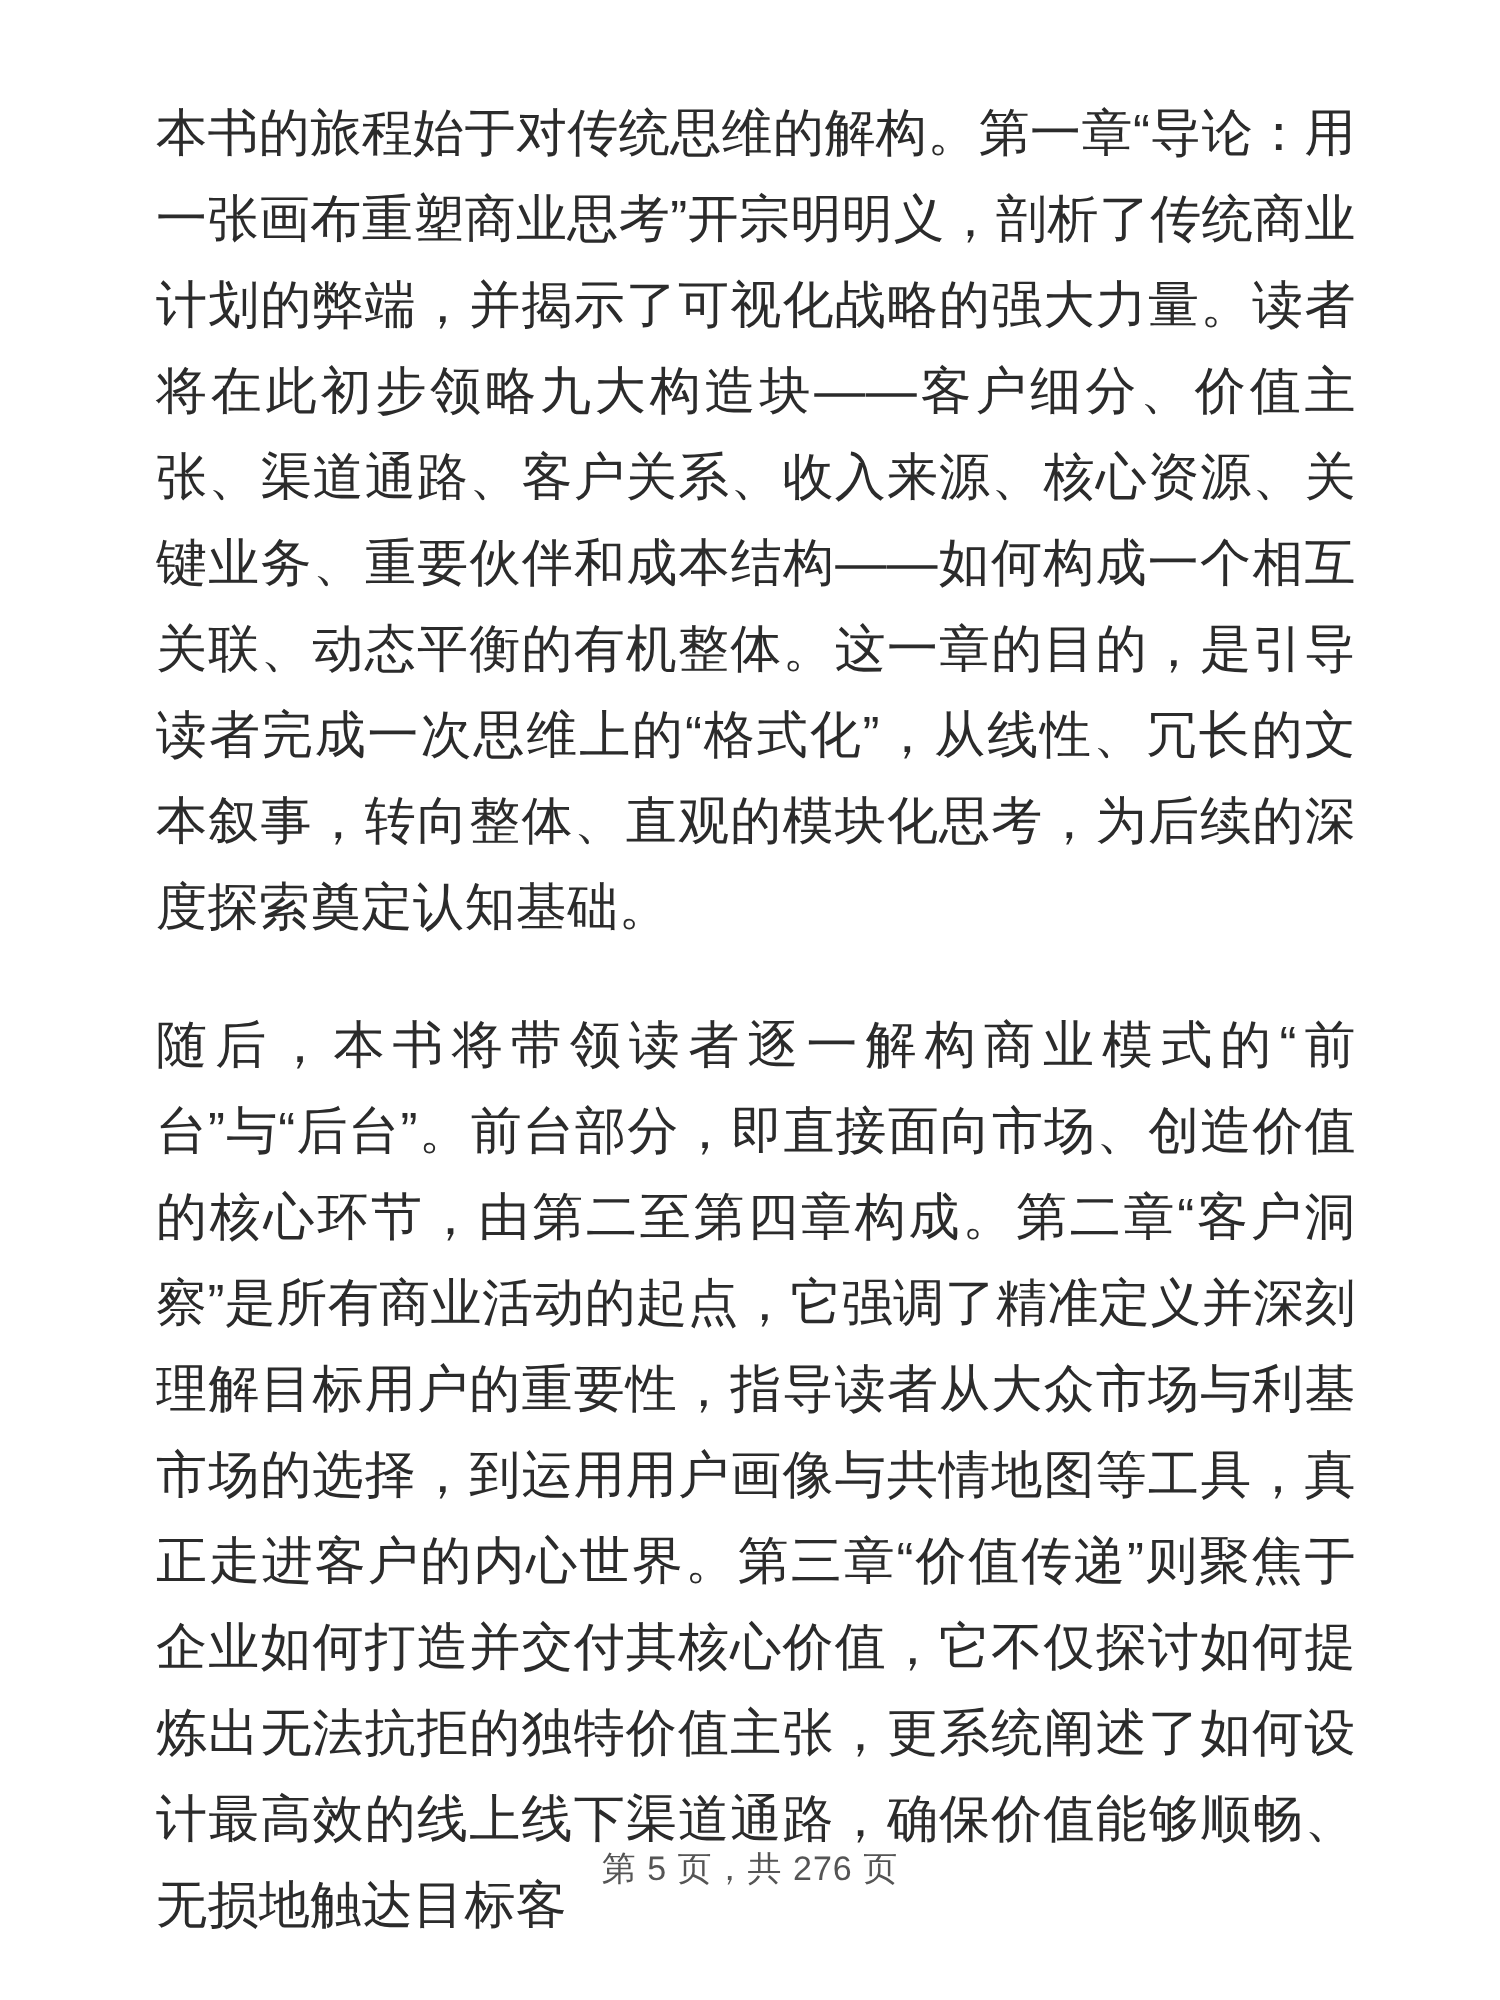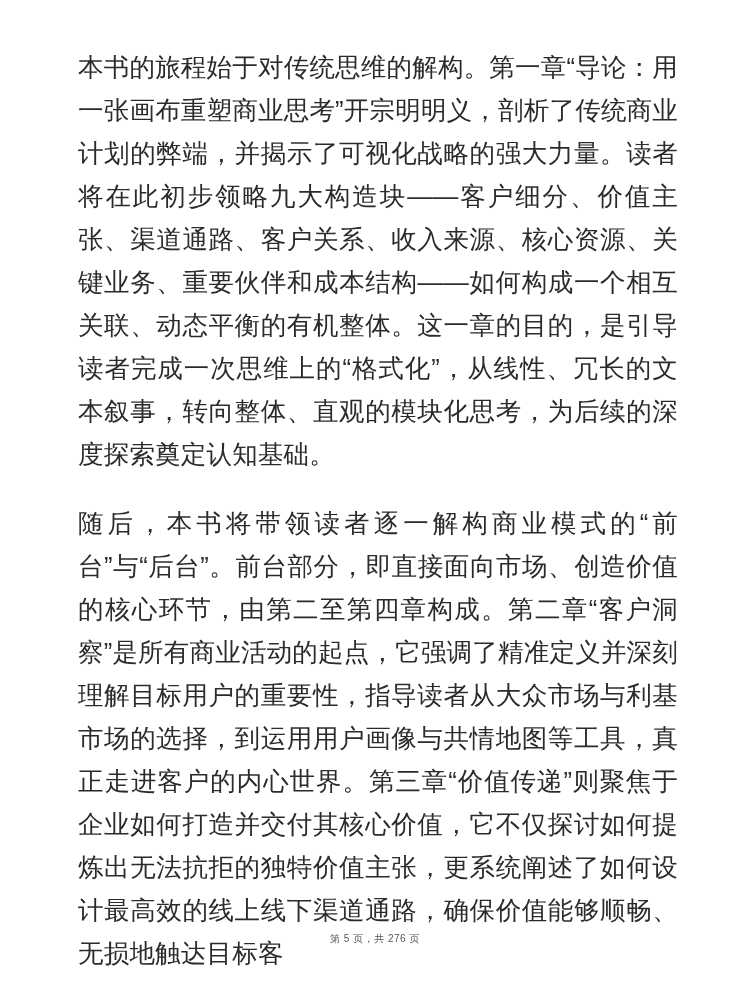--- a/index.html
+++ b/index.html
@@ -33,21 +33,21 @@
   .para + .para {
     margin-top: 26px;
   }
   .footer {
     position: absolute;
     left: 0;
     right: 0;
     bottom: 26px;
     text-align: center;
     color: #555555;
-    font-size: 10px;
+    font-size: 17px;
     letter-spacing: 0.5px;
     font-family: "Liberation Sans", sans-serif;
   }
 </style>
 </head>
 <body>
 
 <div class="page">
   <p class="body-text para">本书的旅程始于对传统思维的解构。第一章“导论：用一张画布重塑商业思考”开宗明明义，剖析了传统商业计划的弊端，并揭示了可视化战略的强大力量。读者将在此初步领略九大构造块——客户细分、价值主张、渠道通路、客户关系、收入来源、核心资源、关键业务、重要伙伴和成本结构——如何构成一个相互关联、动态平衡的有机整体。这一章的目的，是引导读者完成一次思维上的“格式化”，从线性、冗长的文本叙事，转向整体、直观的模块化思考，为后续的深度探索奠定认知基础。</p>
   <p class="body-text para">随后，本书将带领读者逐一解构商业模式的“前台”与“后台”。前台部分，即直接面向市场、创造价值的核心环节，由第二至第四章构成。第二章“客户洞察”是所有商业活动的起点，它强调了精准定义并深刻理解目标用户的重要性，指导读者从大众市场与利基市场的选择，到运用用户画像与共情地图等工具，真正走进客户的内心世界。第三章“价值传递”则聚焦于企业如何打造并交付其核心价值，它不仅探讨如何提炼出无法抗拒的独特价值主张，更系统阐述了如何设计最高效的线上线下渠道通路，确保价值能够顺畅、无损地触达目标客</p>

